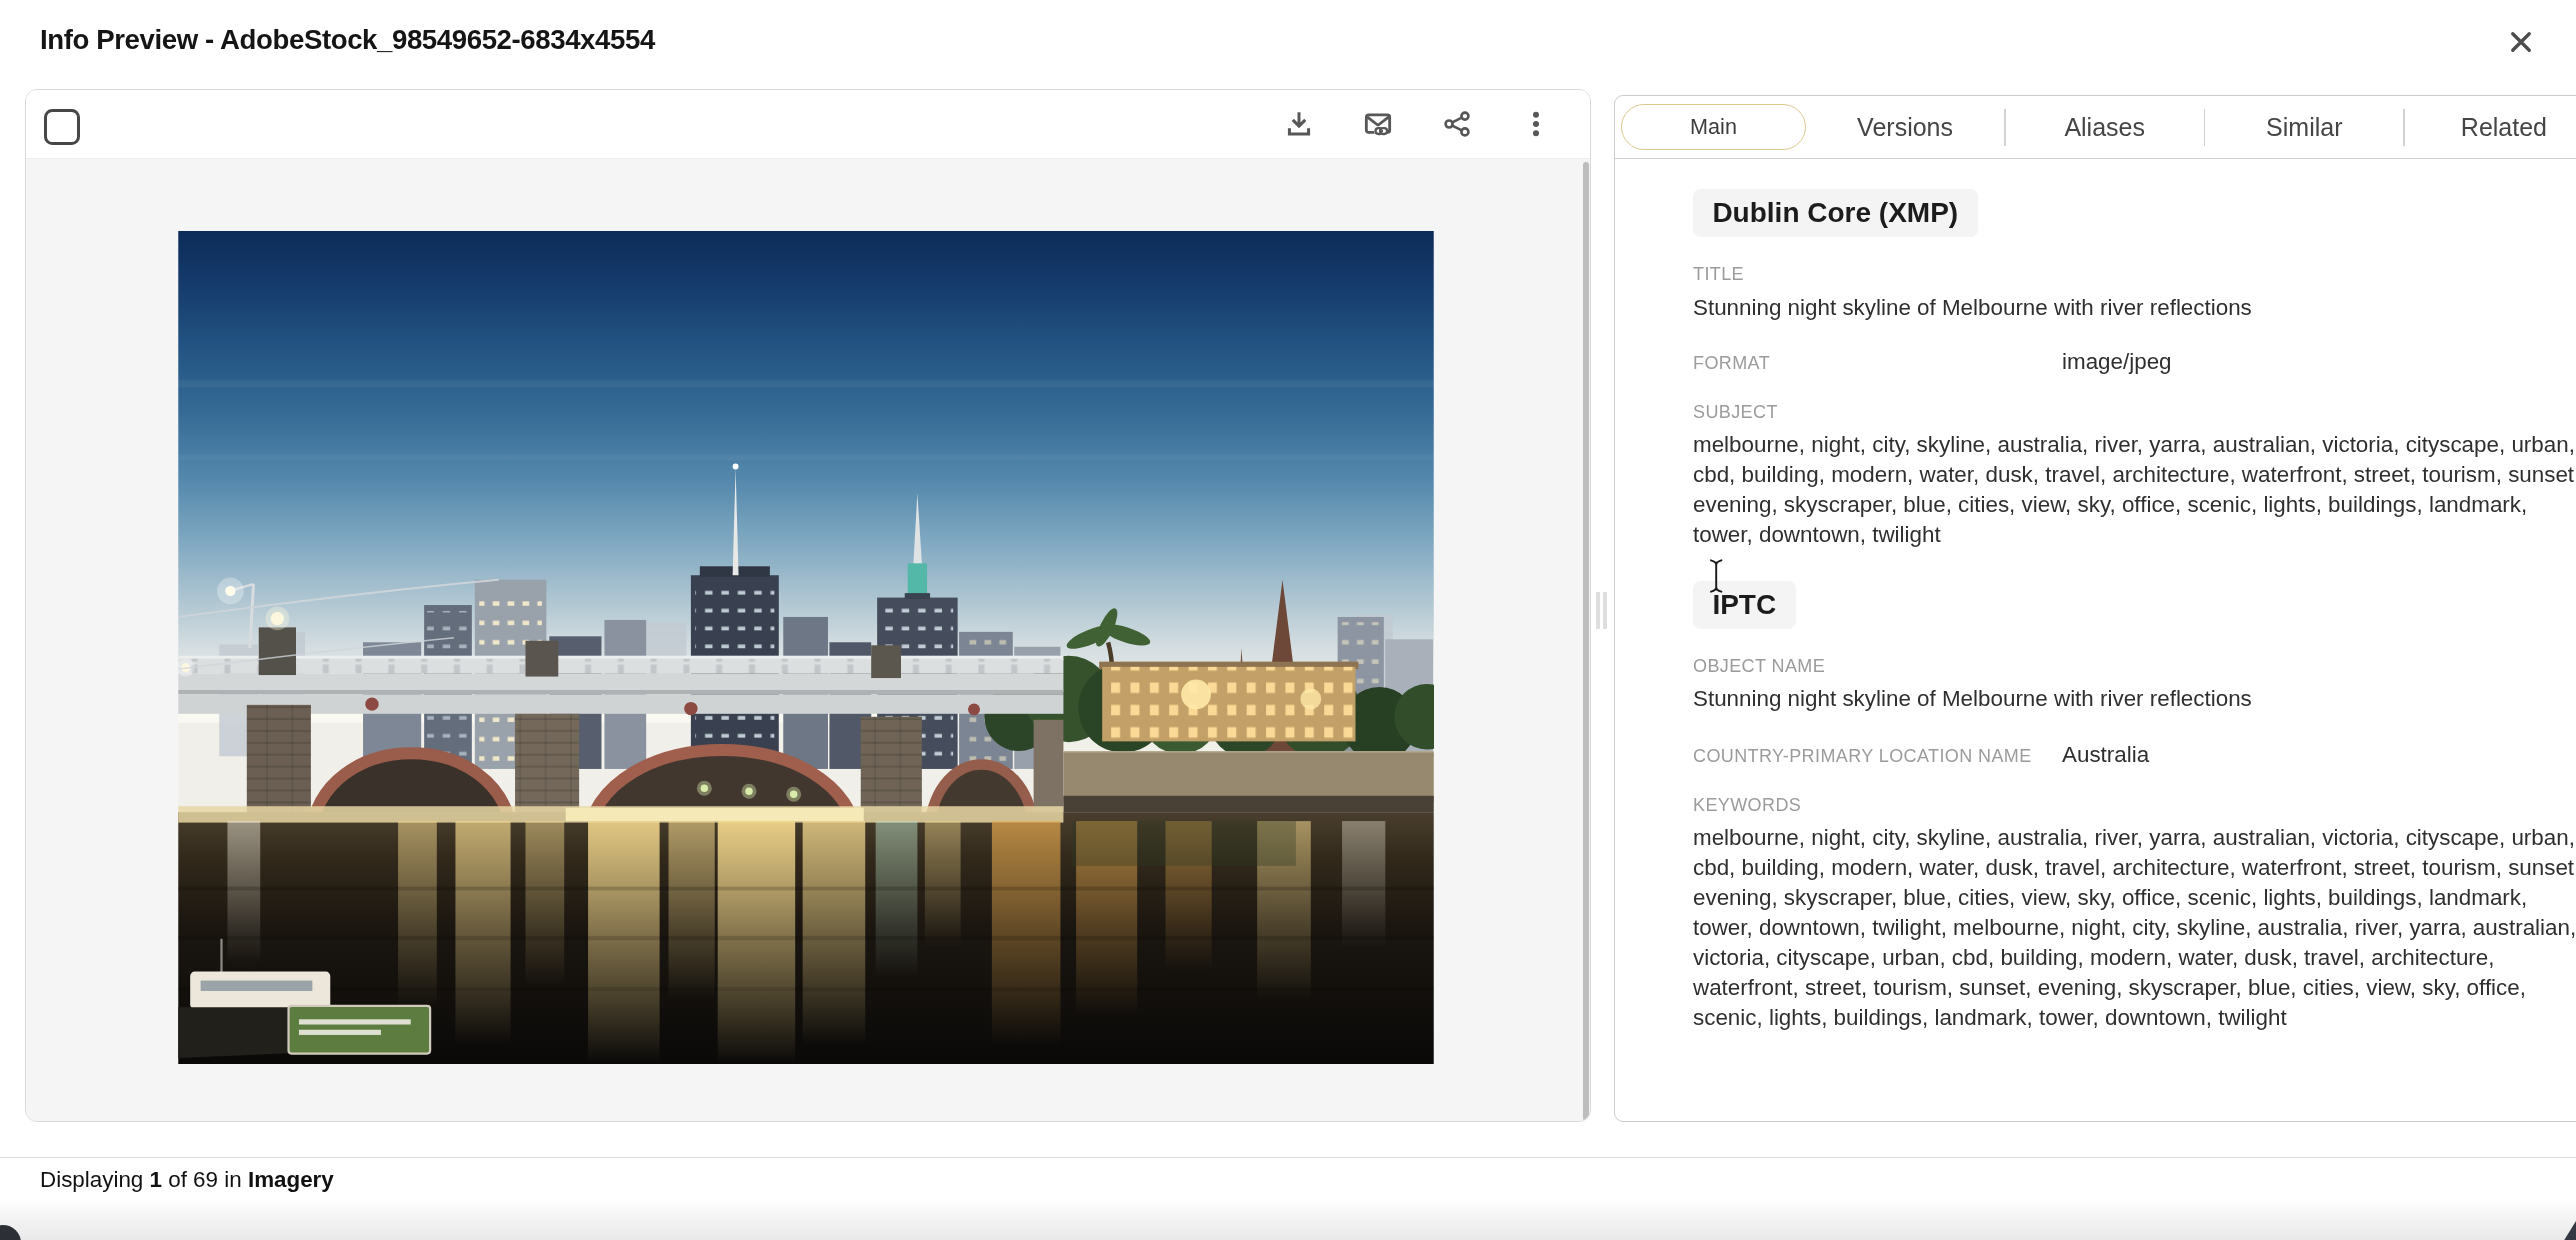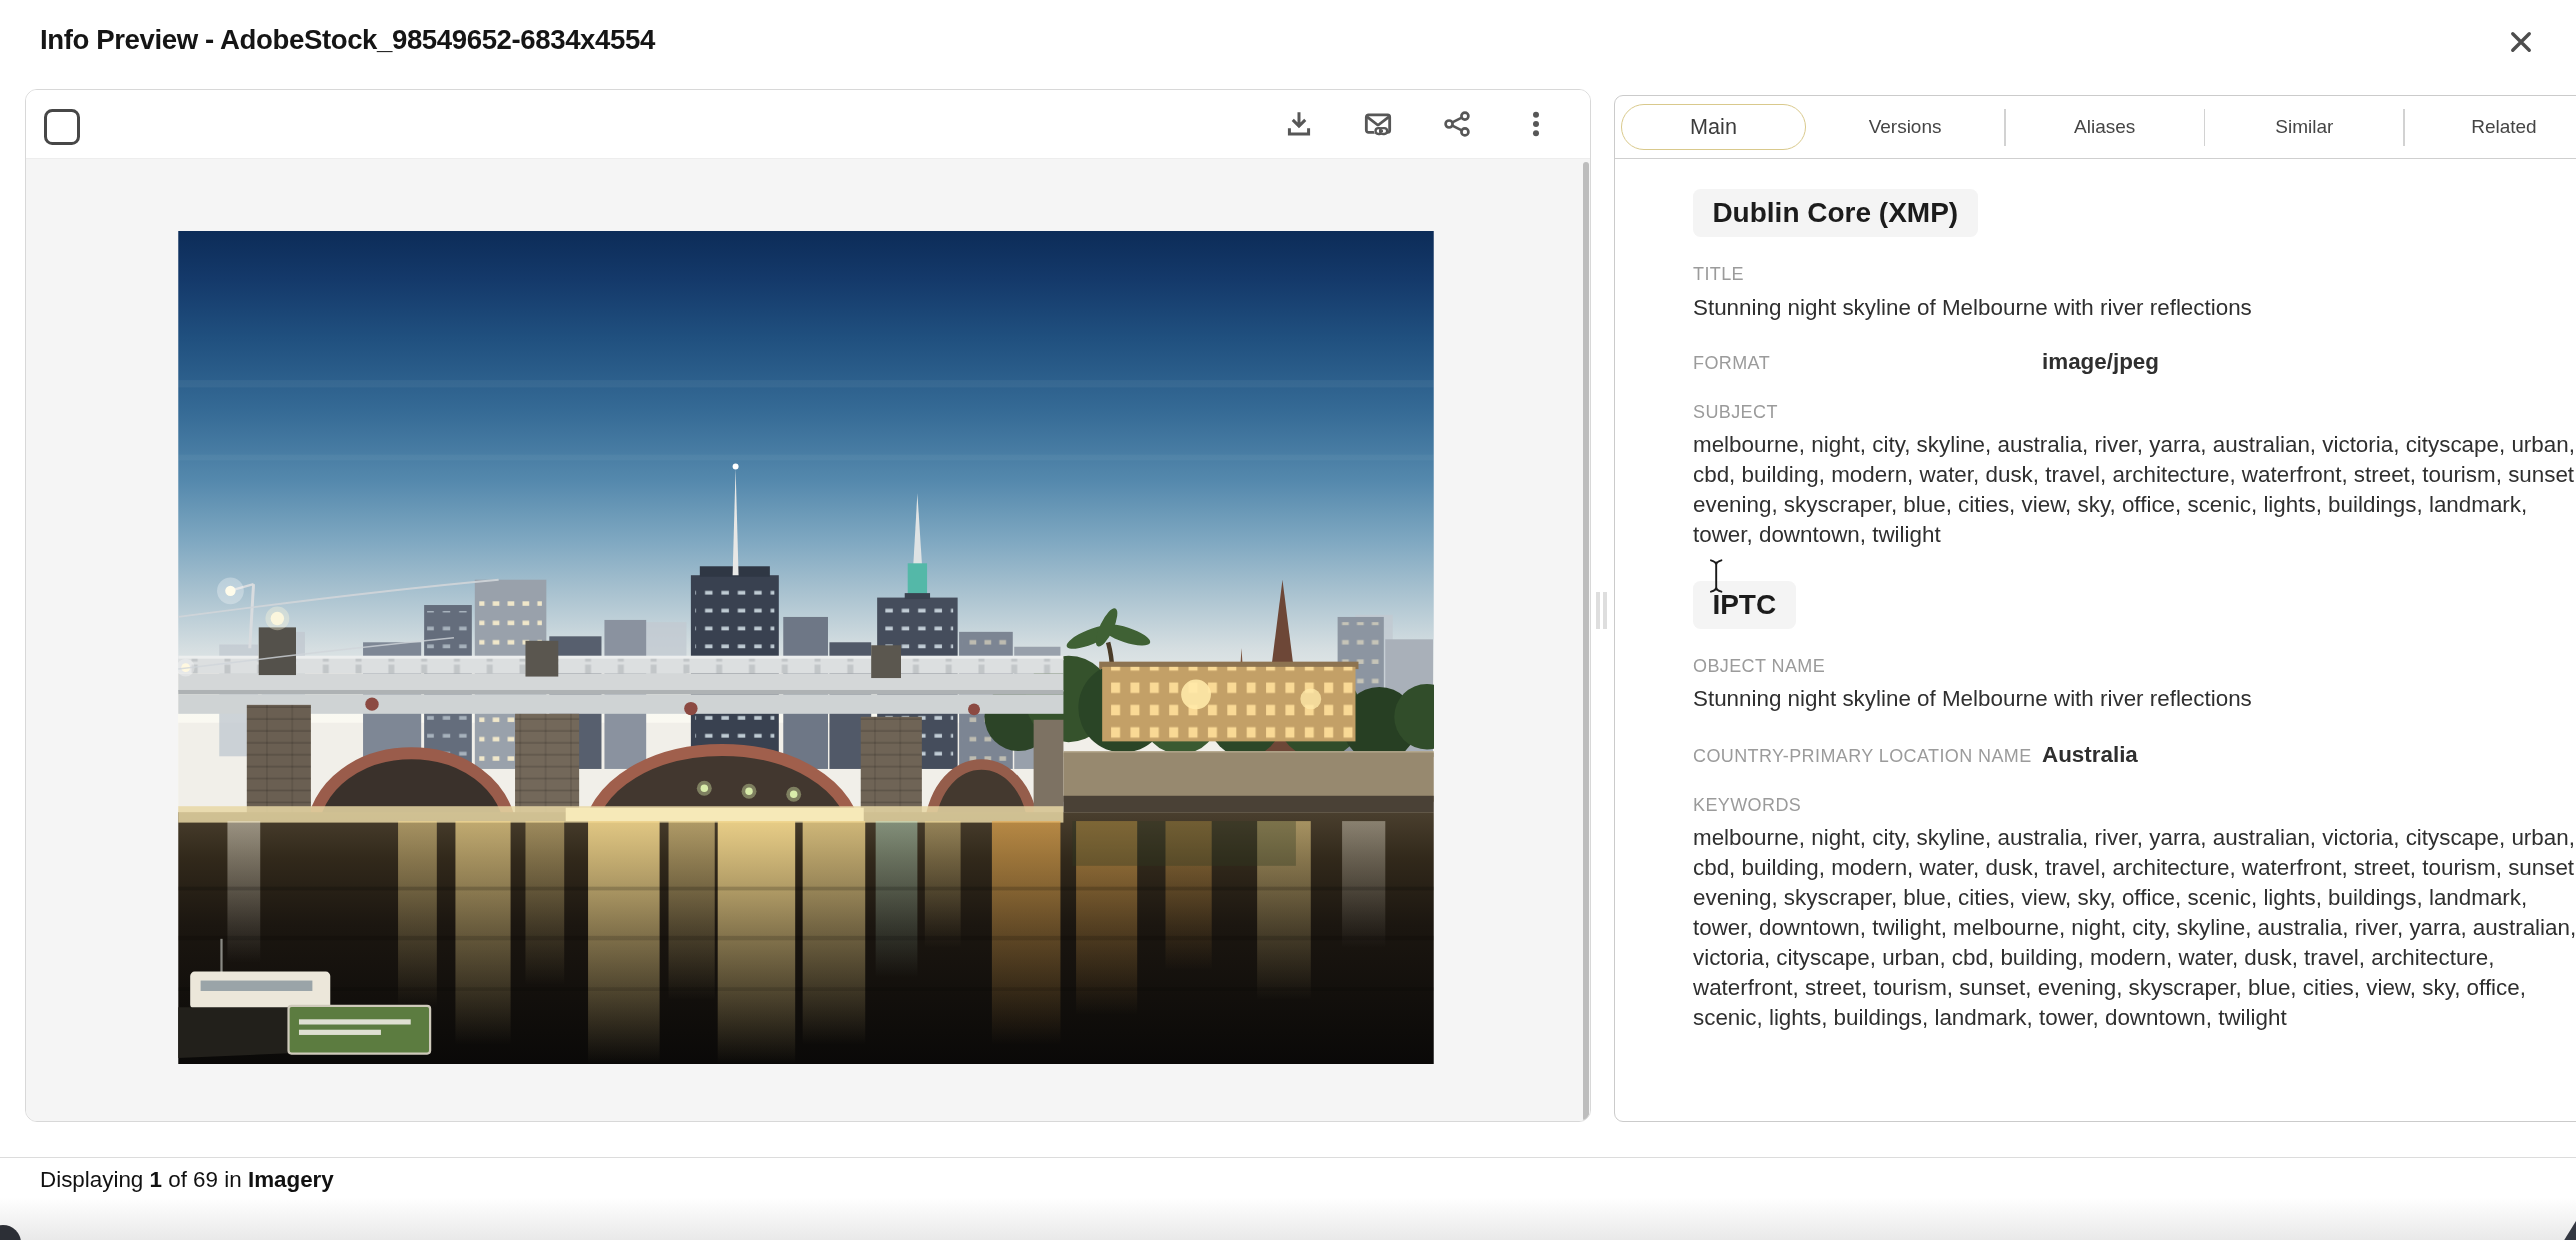--- a/index.html
+++ b/index.html
@@ -73,39 +73,39 @@
   .tabs {
     display: flex; align-items: center; height: 63px;
     border-bottom: 0.7px solid #cfcfcf; padding: 0 6px;
   }
   .tab-pill {
     width: 185px; height: 46px; border: 1.5px solid #d9c98c; border-radius: 24px;
     background: #fff; display: flex; align-items: center; justify-content: center;
     font-size: 21.6px; color: #3c3c3c; cursor: pointer; flex: none;
   }
   .tab-item {
-    flex: 1; text-align: center; font-size: 19px; color: #454545; cursor: pointer;
+    flex: 1; text-align: center; font-size: 25px; color: #454545; cursor: pointer;
   }
   .tab-divider { width: 1.5px; height: 37px; background: #d2d2d2; flex: none; }
 
   .panel-content { padding: 30px 18px 0 78px; }
   .meta-badge {
     display: inline-block; background: #f4f4f4; border-radius: 7.5px;
     height: 48px; line-height: 48px; padding: 0 19.4px;
     font-size: 28px; font-weight: bold; color: #1c1c1c; margin-bottom: 27px;
   }
   .field { margin-bottom: 24.6px; }
   .field-label {
     display: block; font-size: 18px; color: #9b9b9b; letter-spacing: 0.4px;
     margin-bottom: 7.5px;
   }
   .field-value { font-size: 22.4px; color: #2f2f2f; line-height: 30px; }
   .inline-row { position: relative; height: 30px; margin-bottom: 24.6px; }
   .inline-row .field-label { position: absolute; left: 0; top: 6px; margin: 0; }
-  .inline-row .field-value { position: absolute; left: 349px; top: 0; font-weight: bold; }
+  .inline-row .field-value { position: absolute; left: 369px; top: 0; }
   .iptc-gap { height: 4.5px; }
 
   
   .status-divider { position: absolute; left: 0; right: 0; top: 1157px; height: 0.7px; background: #dcdcdc; }
   .statusbar {
     position: absolute; left: 40px; top: 1167px; font-size: 22.4px; color: #111;
   }
   .statusbar .b { font-weight: bold; }
 
   .bottom-fade {

